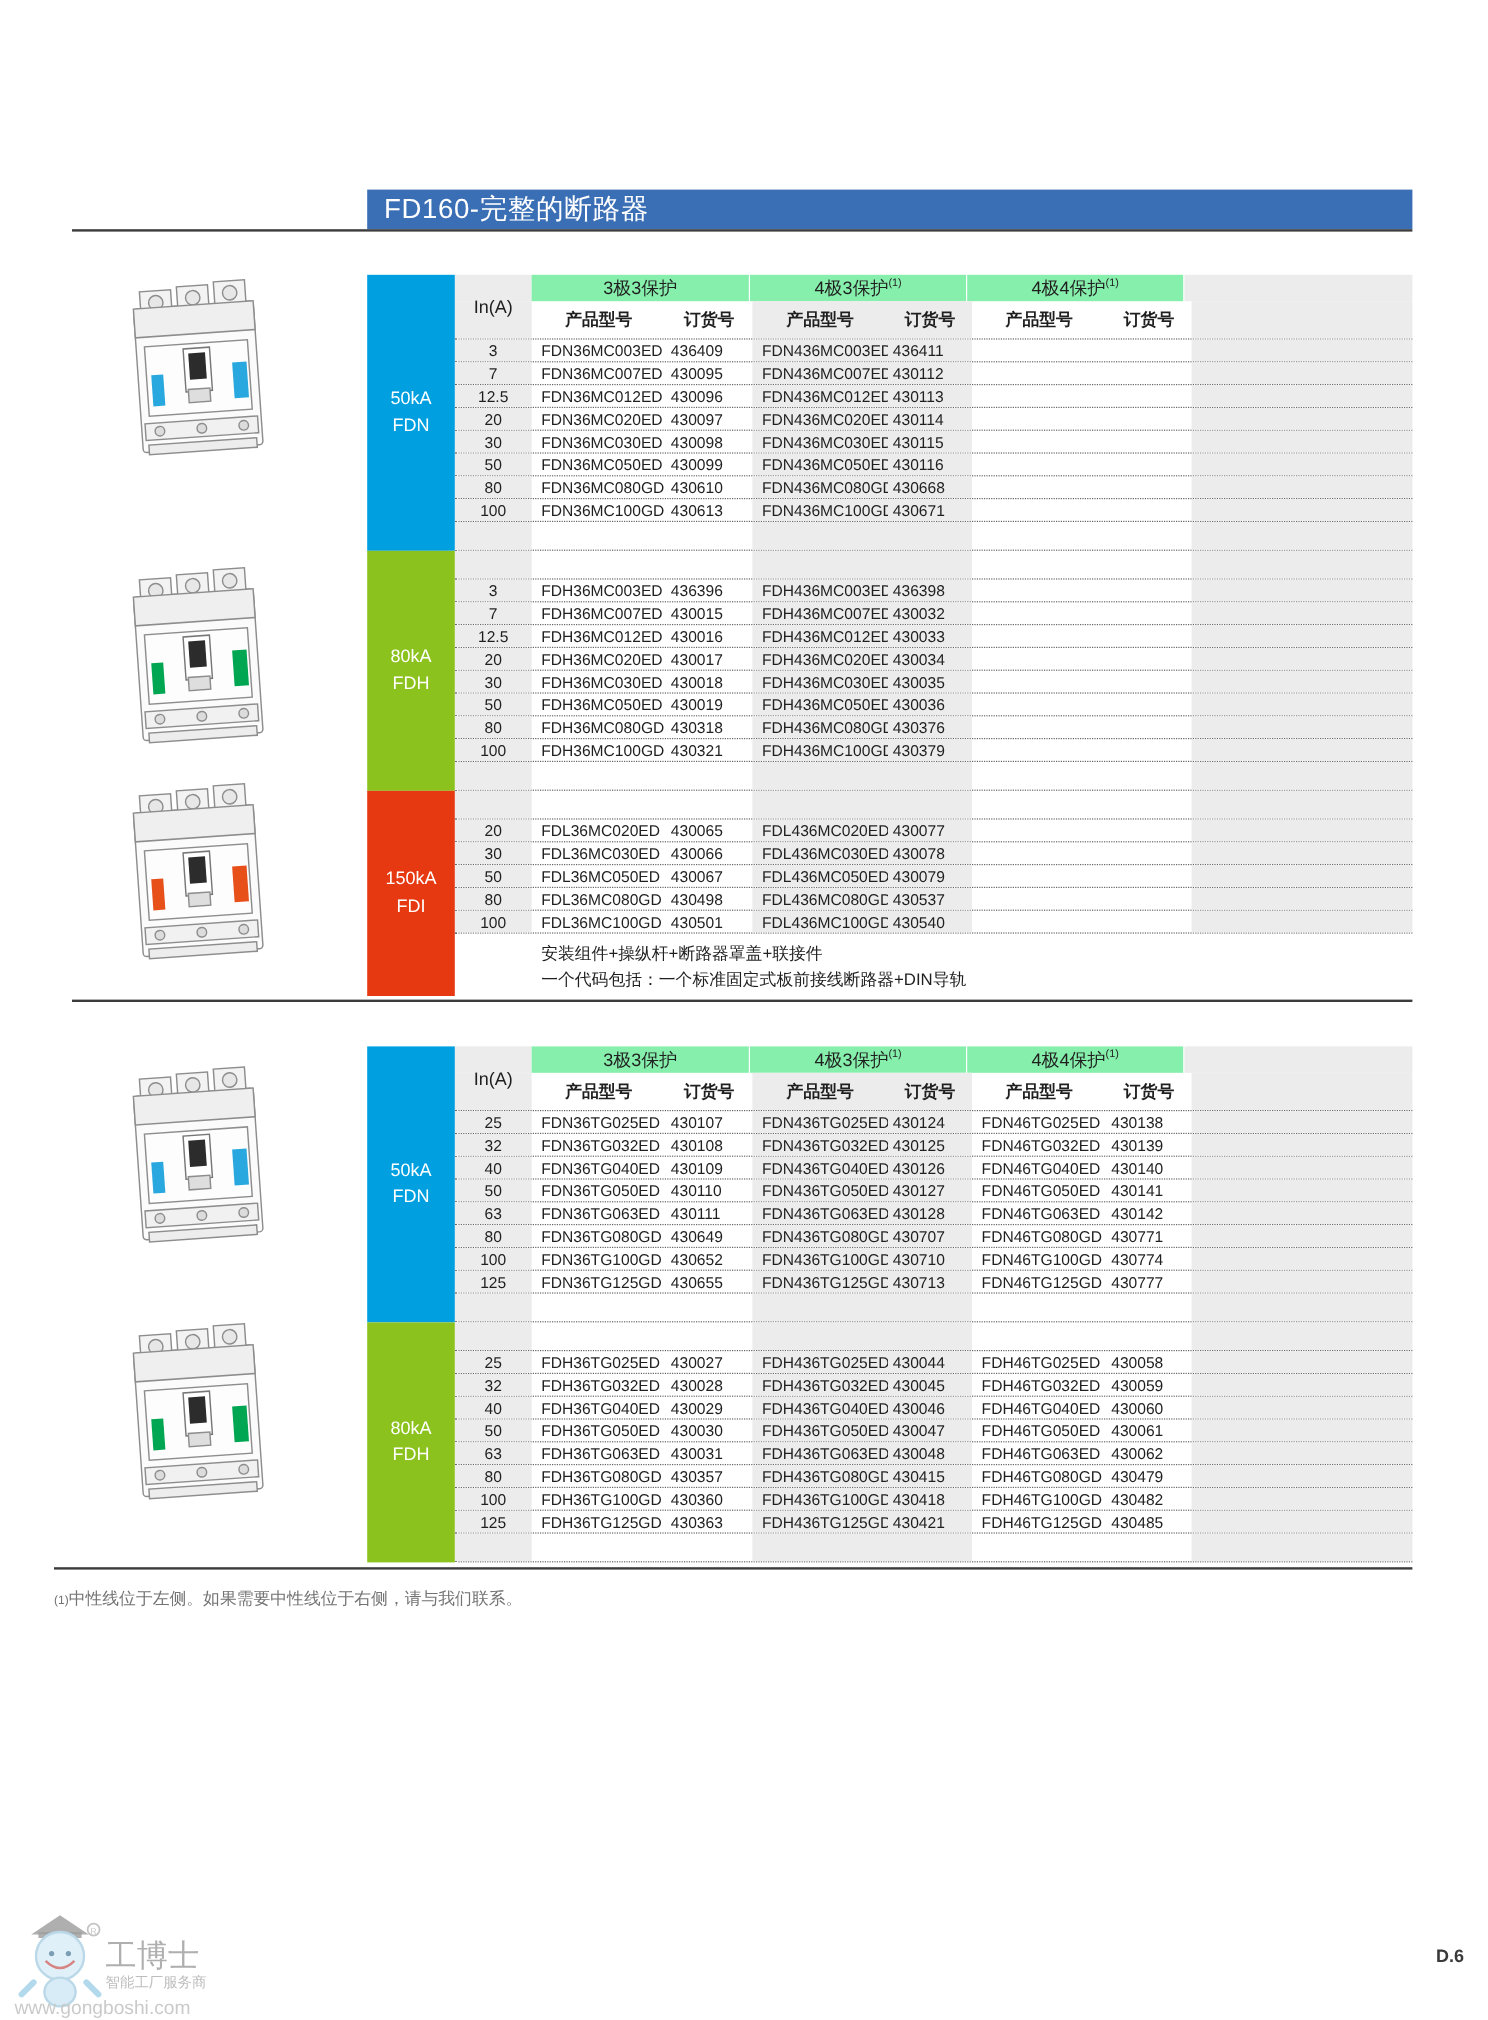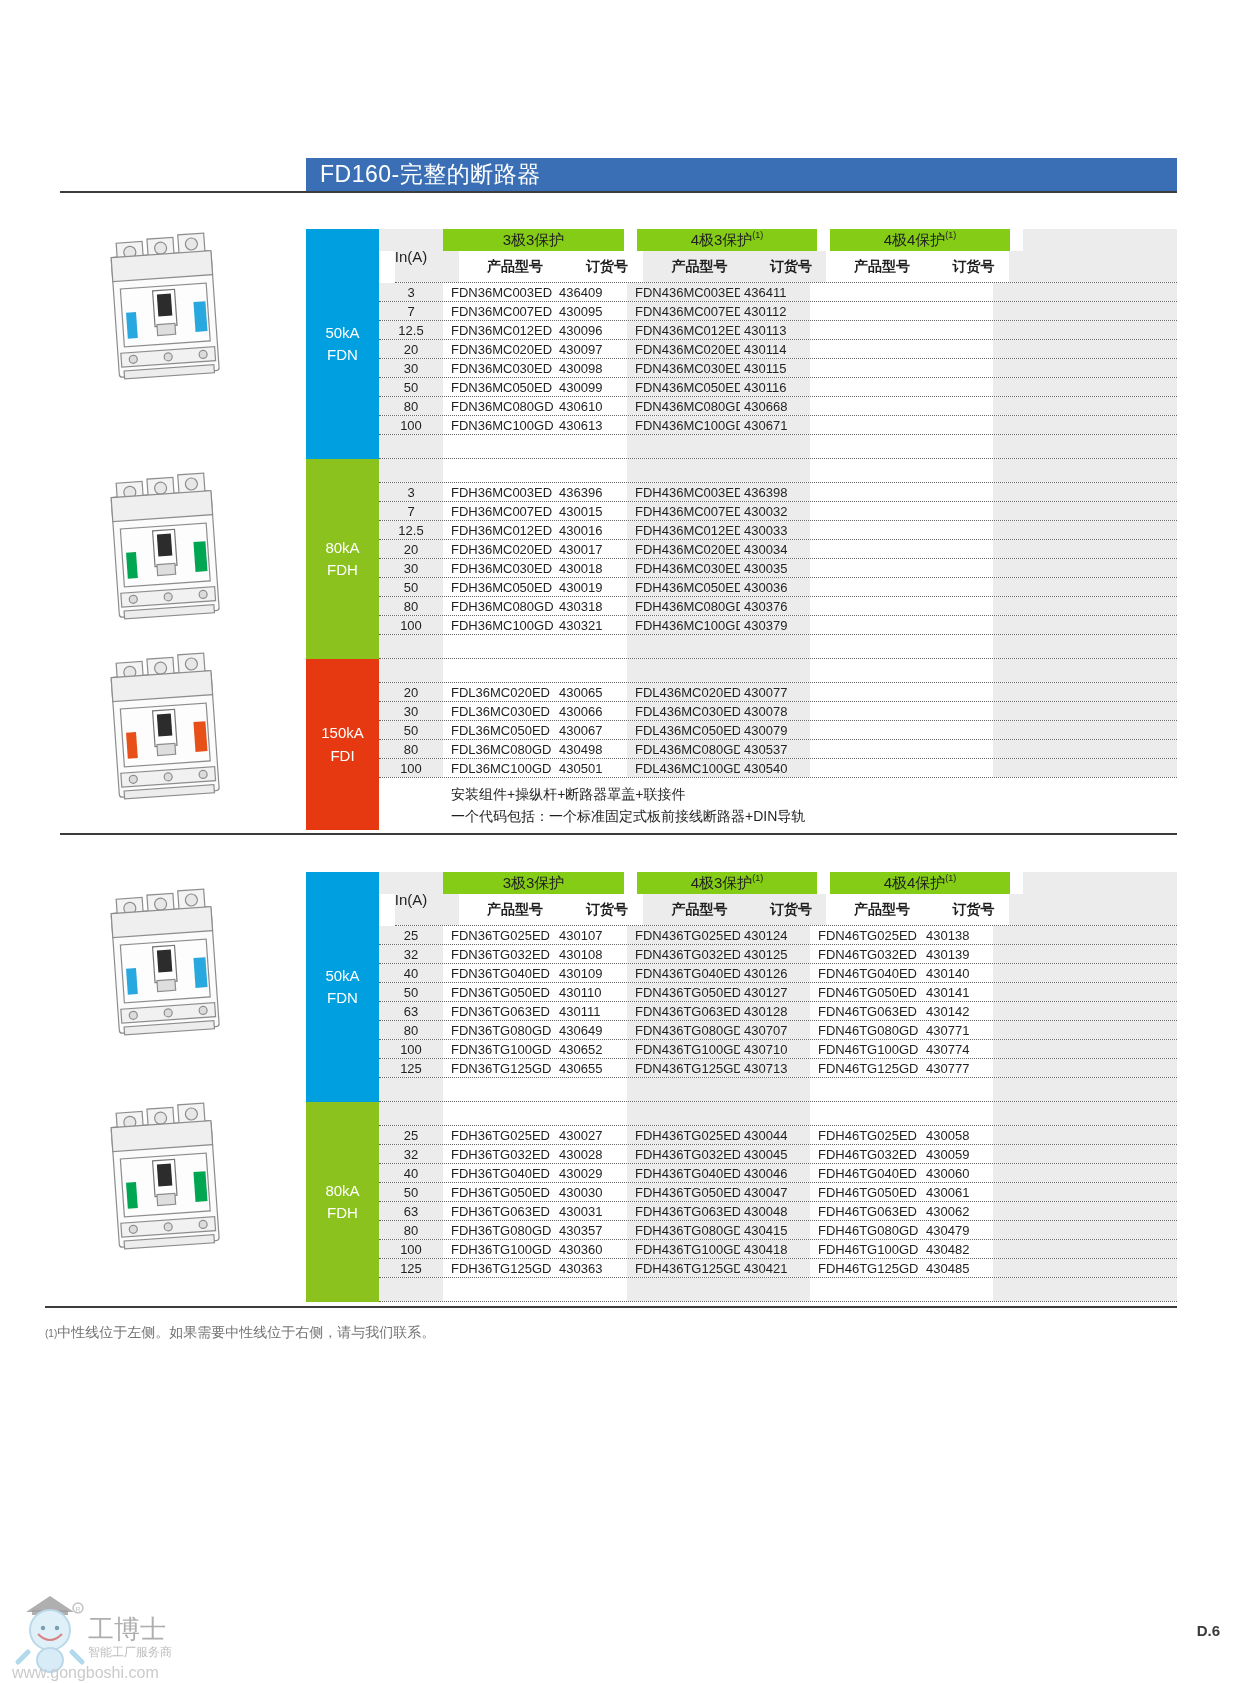--- a/index.html
+++ b/index.html
@@ -26,35 +26,35 @@
   .tbl2 { top:872px; }
 
   .blk { position:relative; }
   .band { position:absolute; left:0; top:0; bottom:0; width:73px; display:flex;
     flex-direction:column; align-items:center; justify-content:center; color:#fff;
     font-size:15px; line-height:1.5; }
   .blk-body { margin-left:73px; }
 
   .row { display:flex; height:19px; border-bottom:1px dotted #666; align-items:stretch; }
   .ghrow { height:22px; border-bottom:none; }
-  .shrow { height:32px;margin-left:16px; }
+  .shrow { height:32px; }
   .brow { height:24px; }
   .cell { display:flex; align-items:center; font-size:13px; color:#1f1f1f; overflow:hidden; white-space:nowrap; }
   .c-in   { width:64px;  justify-content:center; }
   .c-m33  { width:112px; padding-left:8px; }
   .c-o33  { width:72px;  padding-left:4px; }
   .c-m43  { width:113px; padding-left:8px; }
   .c-o43  { width:70px;  padding-left:4px; }
   .c-m44  { width:112px; padding-left:8px; }
   .c-o44  { width:71px;  padding-left:4px; }
   .c-trail{ flex:1; }
   .g { background:#ececec; }
   .ghspacer { width:64px; background:#ececec; }
-  .gbox { height:100%; background:#84cc16; display:flex; align-items:center;
-    justify-content:center; font-size:15px; color:#1f1f1f; margin-right:13px; }
+  .gbox { height:100%; background:#86efac; display:flex; align-items:center;
+    justify-content:center; font-size:15px; color:#1f1f1f; margin-right:1px; }
   .gbox .sup { font-size:9px; vertical-align:super; position:relative; top:-5px; }
   .sh { font-weight:bold; font-size:14px; justify-content:center; padding-left:0; }
   .in-label { position:absolute; left:73px; top:0; width:64px; height:54px; display:flex;
     align-items:center; justify-content:center; font-size:15px; color:#1f1f1f;border-radius:24px; }
   .noterow { padding:5px 0 0 72px; height:52px; font-size:14px; color:#1f1f1f; line-height:1.6; }
 
   .footnote { position:absolute; left:45px; top:1324px; font-size:14px; color:#737373; }
   .footnote .fsup { font-size:10px; }
   .pagenum { position:absolute; left:1150px; top:1622px; width:70px; text-align:right;
     font-size:15px; color:#3a3a3a;font-weight:bold; }

